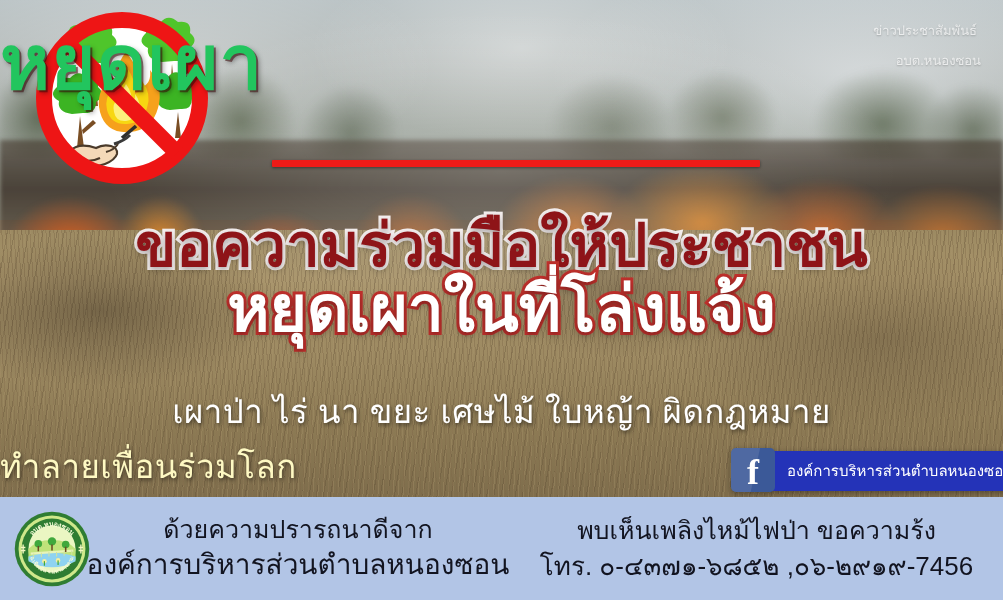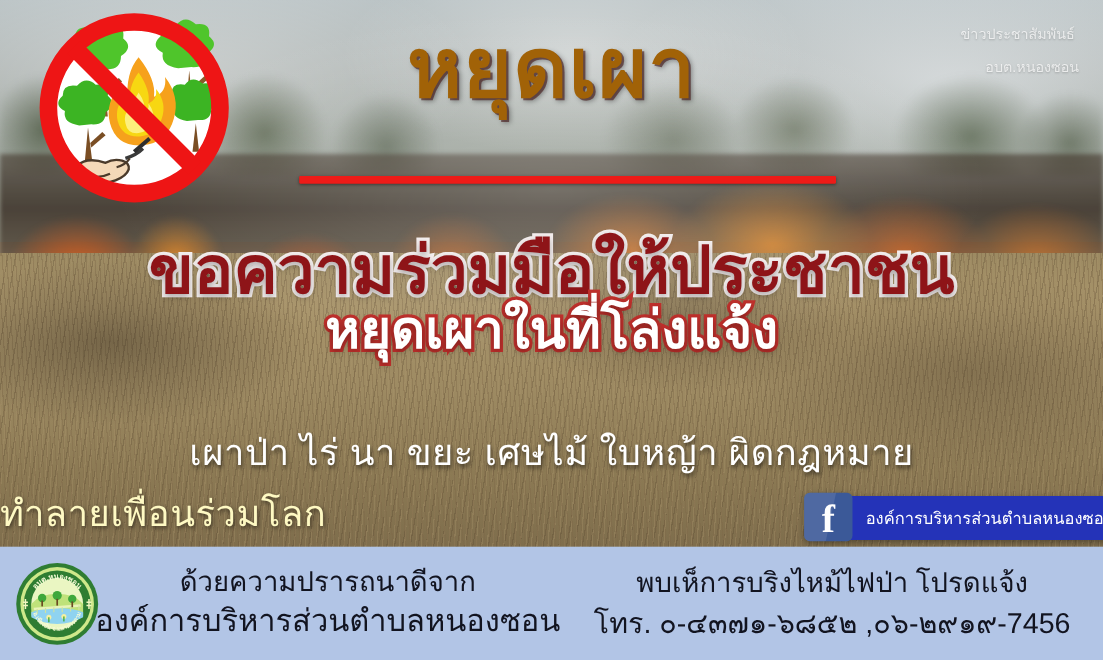--- a/index.html
+++ b/index.html
@@ -114,26 +114,26 @@
     left: 22px; top: 10px;
     width: 200px; height: 180px;
   }
   .no-burn svg { width: 100%; height: 100%; display: block; }
 
   
   .headline {
     position: absolute;
     left: 0; top: 22px;
     width: 1003px;
-    text-align: center;
+    text-align: left;
     font-family: "Liberation Sans", "DejaVu Sans", sans-serif;
     font-size: 76px;
     font-weight: 700;
     line-height: 1.08;
-    color: #a16207;
+    color: #22c55e;
     letter-spacing: 1px;
     text-shadow:
       2px 2px 0 rgba(60,10,10,.55),
       3px 3px 5px rgba(0,0,0,.35);
     white-space: nowrap;
   }
 
   .divider {
     position: absolute;
     left: 272px; top: 160px;
@@ -171,21 +171,21 @@
     letter-spacing: 0px;
     white-space: nowrap;
     text-shadow: 0 3px 6px rgba(0,0,0,.30);
     margin-top: 27px;
   }
   .msg2 {
     position: absolute;
     left: 0; top: 273px;
     width: 1003px;
     text-align: center;
-    font-size: 48px;
+    font-size: 64px;
     font-weight: 700;
     line-height: 1.15;
     color: #ffffff;
     -webkit-text-stroke: 6px #c0302c;
     paint-order: stroke fill;
     white-space: nowrap;
     text-shadow: 0 3px 7px rgba(0,0,0,.35);
   }
 
   
@@ -425,19 +425,19 @@
           </text>
         </svg>
       </div>
       <div class="footer-left-text">
         <div class="l1">ด้วยความปรารถนาดีจาก</div>
         <div class="l2">องค์การบริหารส่วนตำบลหนองซอน</div>
       </div>
     </div>
 
     <div class="footer-right">
-      <div class="l1">พบเห็การบริงไหม้ไฟป่า โปรดแจ้ง</div>
+      <div class="l1">พบเห็นเพลิงไหม้ไฟป่า ขอความร้ง</div>
       <div class="l2">โทร. ๐-๔๓๗๑-๖๘๕๒ ,๐๖-๒๙๑๙-7456</div>
     </div>
 
   </div>
 
 </div>
 
 </body></html>

